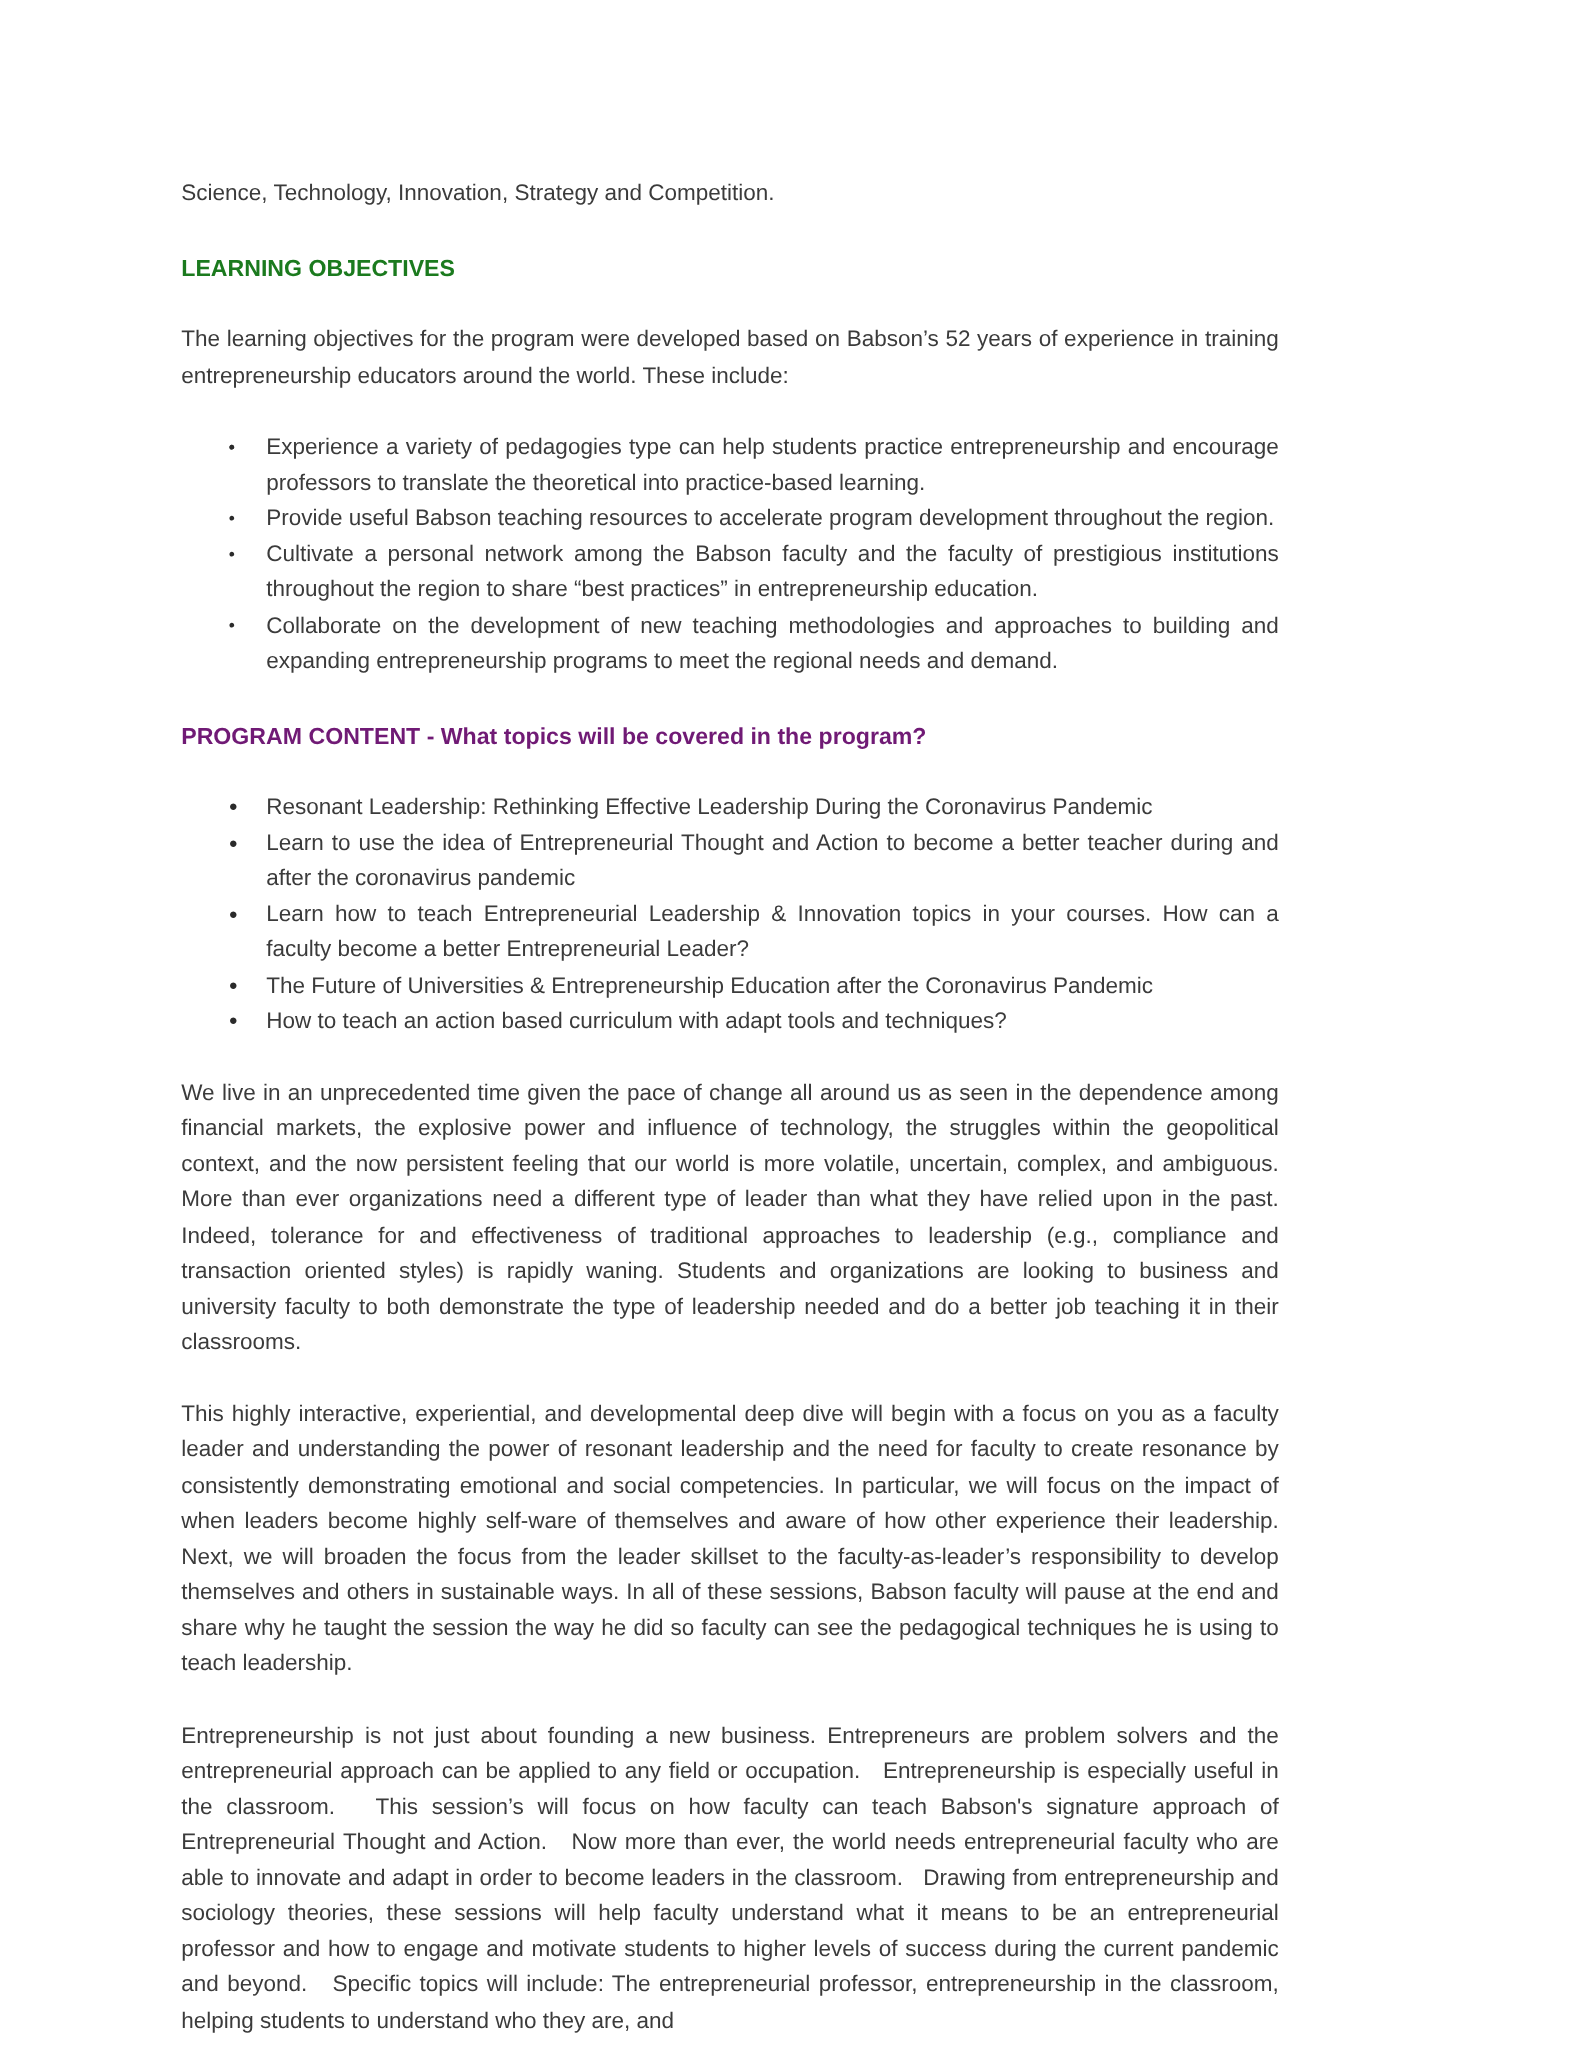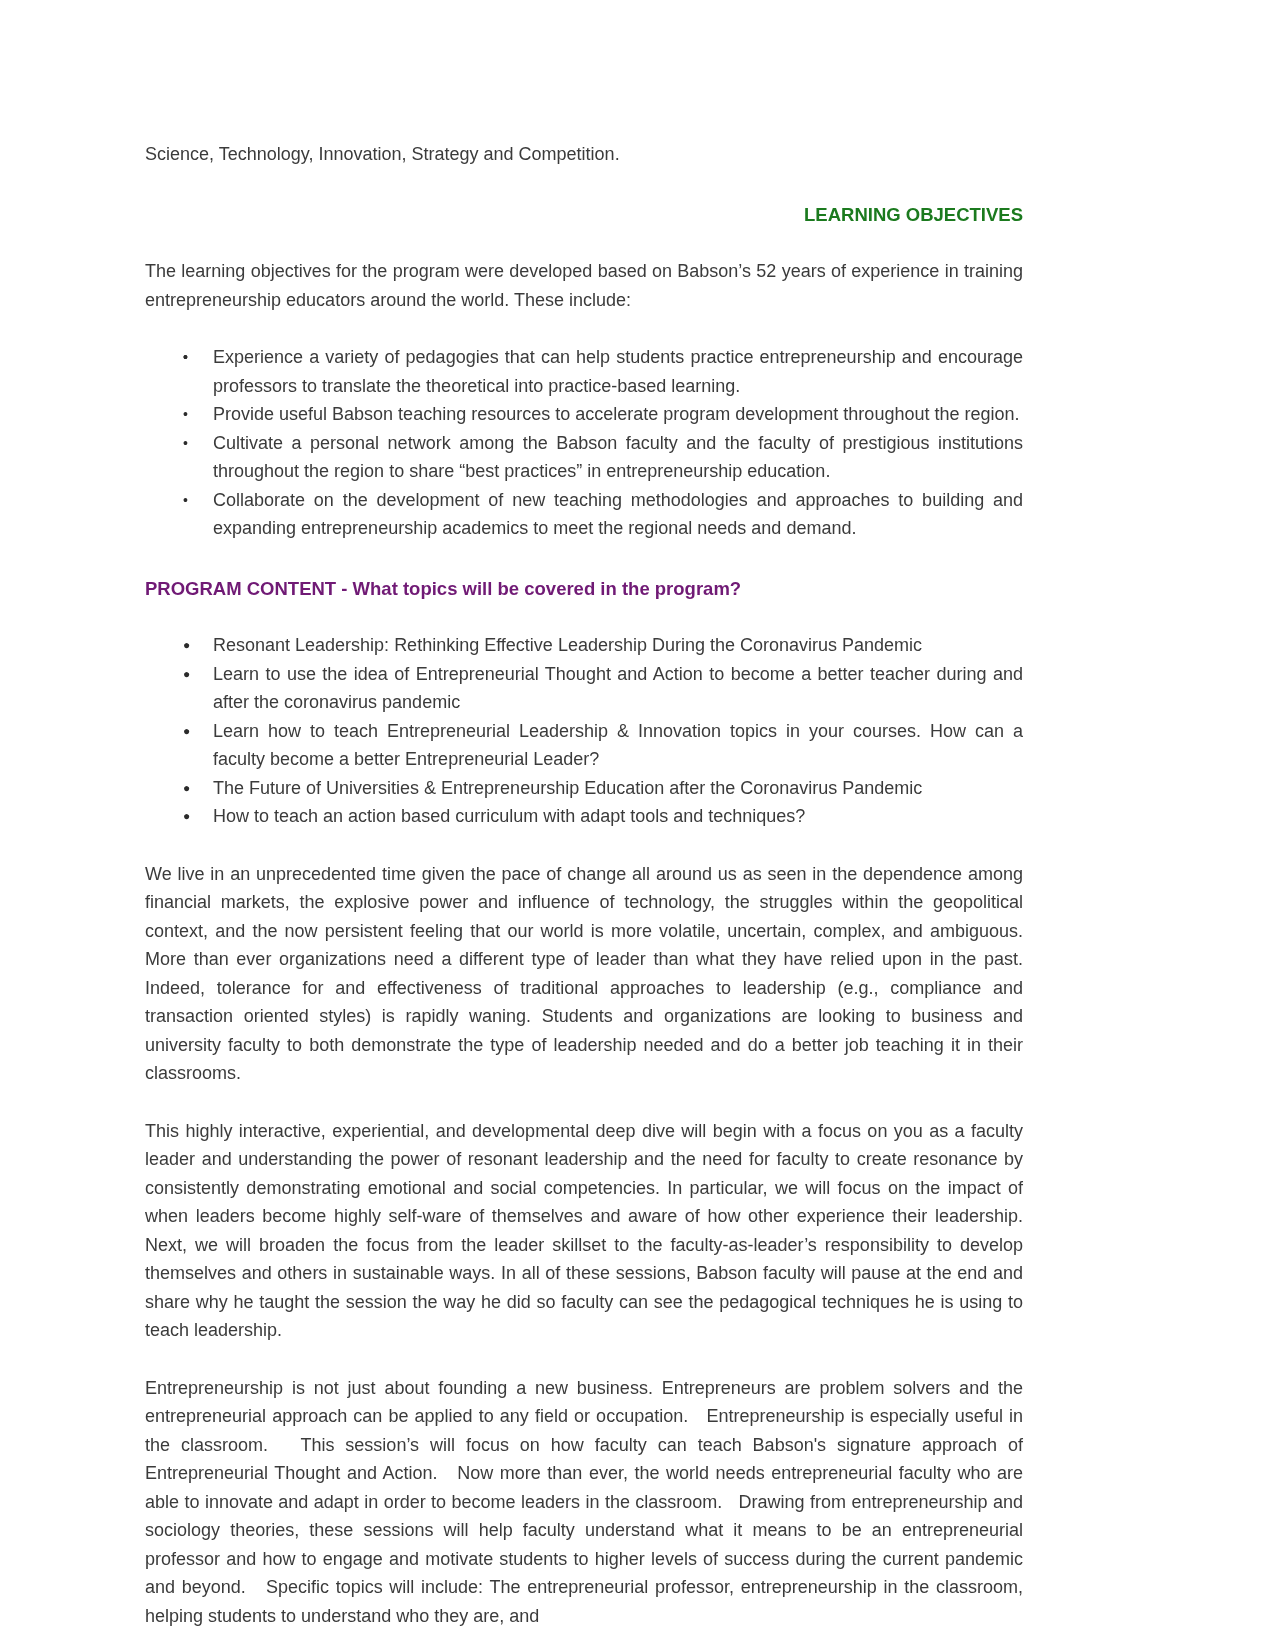--- a/index.html
+++ b/index.html
@@ -23,21 +23,21 @@
   .intro-line {
     margin: 0 0 6px 0;
     text-align: left;
   }
   h2.doc-heading {
     font-size: 18.5px;
     line-height: 28.5px;
     font-weight: 700;
     margin: 32px 0 28px 0;
   }
-  h2.heading-green  { color: #1b7a1e; text-align: right; }
+  h2.heading-green  { color: #1b7a1e; }
   h2.heading-teal   { color: #701a75; }
   p.para {
     margin: 0 0 29px 0;
     text-align: justify;
   }
   ul.doc-list {
     list-style: none;
     margin: 0 0 29px 0;
     padding: 0;
   }
@@ -69,33 +69,33 @@
   <h2 class="doc-heading heading-green">LEARNING OBJECTIVES</h2>
 
   <p class="para">The learning objectives for the program were developed based on Babson’s 52 years of experience in training entrepreneurship educators around the world. These include:</p>
 
   <ul class="doc-list">
     <li>
       <span class="bullet bullet-small">•</span>
     </li>
     <li>
       <span class="bullet bullet-small">•</span>
-      <span>Experience a variety of pedagogies that can help students practice entrepreneurship and encourage professors to translate the theoretical into practice-based learning.</span>
+      <span>Experience a variety of pedagogies type can help students practice entrepreneurship and encourage professors to translate the theoretical into practice-based learning.</span>
     </li>
     <li>
       <span class="bullet bullet-small">•</span>
       <span>Provide useful Babson teaching resources to accelerate program development throughout the region.</span>
     </li>
     <li>
       <span class="bullet bullet-small">•</span>
       <span>Cultivate a personal network among the Babson faculty and the faculty of prestigious institutions throughout the region to share “best practices” in entrepreneurship education.</span>
     </li>
     <li>
       <span class="bullet bullet-small">•</span>
-      <span>Collaborate on the development of new teaching methodologies and approaches to building and expanding entrepreneurship academics to meet the regional needs and demand.</span>
+      <span>Collaborate on the development of new teaching methodologies and approaches to building and expanding entrepreneurship programs to meet the regional needs and demand.</span>
     </li>
   </ul>
 
   <h2 class="doc-heading heading-teal">PROGRAM CONTENT - What topics will be covered in the program?</h2>
 
   <ul class="doc-list">
     <li>
       <span class="bullet bullet-large">●</span>
       <span>Resonant Leadership: Rethinking Effective Leadership During the Coronavirus Pandemic</span>
     </li>

